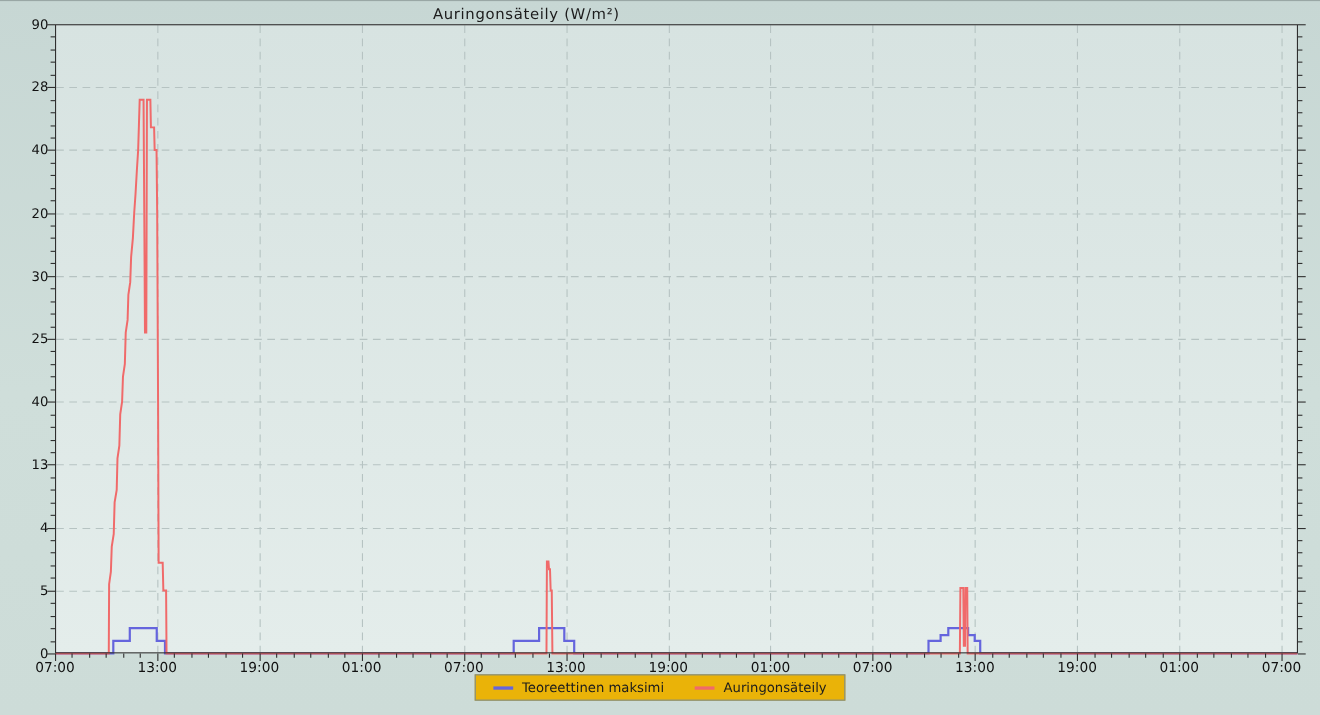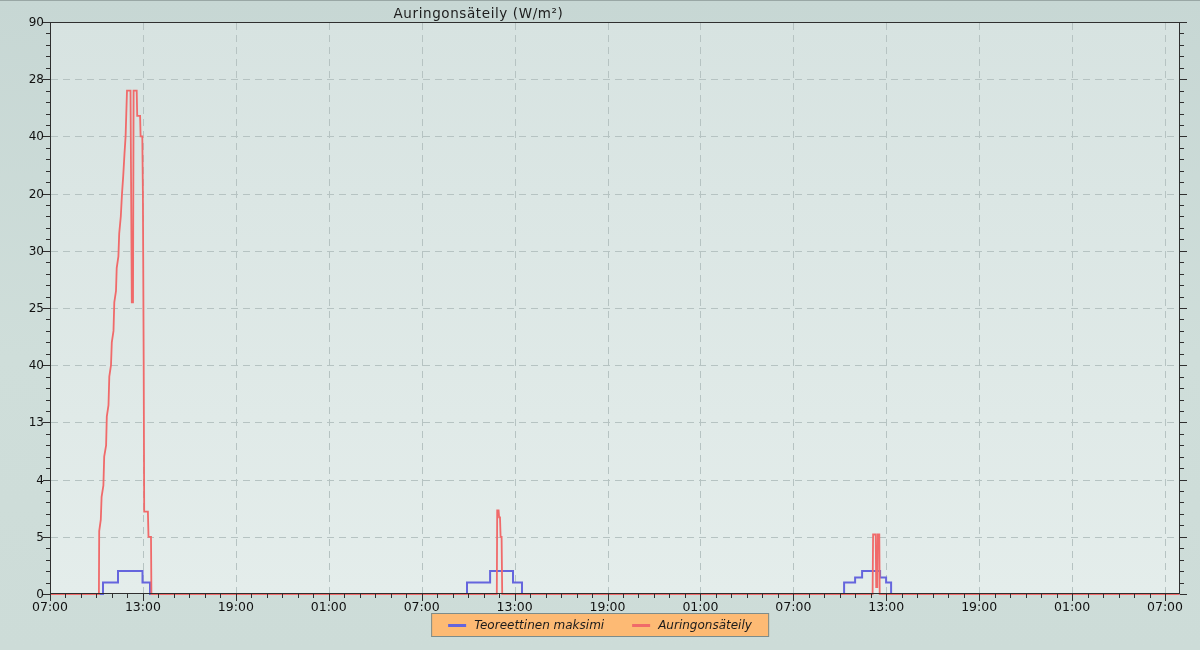--- a/index.html
+++ b/index.html
@@ -19,21 +19,21 @@
     position:absolute;left:0;width:44px;text-align:right;
     font-size:12px;color:#111;line-height:14px;
   }
   .x-tick-label{
     position:absolute;width:64px;text-align:center;top:599px;
     font-size:12.5px;color:#111;line-height:15px;
   }
   .legend{
     position:absolute;top:613px;left:50%;transform:translateX(-50%);
     display:flex;align-items:center;gap:28px;
-    padding:4px 16px;border:1px solid #7d8c8a;background:#fdba74;font-style:italic;
+    padding:4px 16px;border:1px solid #7d8c8a;background:#eab308;
   }
   .legend-item{display:flex;align-items:center;gap:8px;}
   .legend-swatch{display:inline-block;width:18px;height:3px;}
   .legend-label{font-size:12px;color:#1c1c1c;}
 </style>
 </head>
 <body>
 
 <div class="top-border"></div>
 

